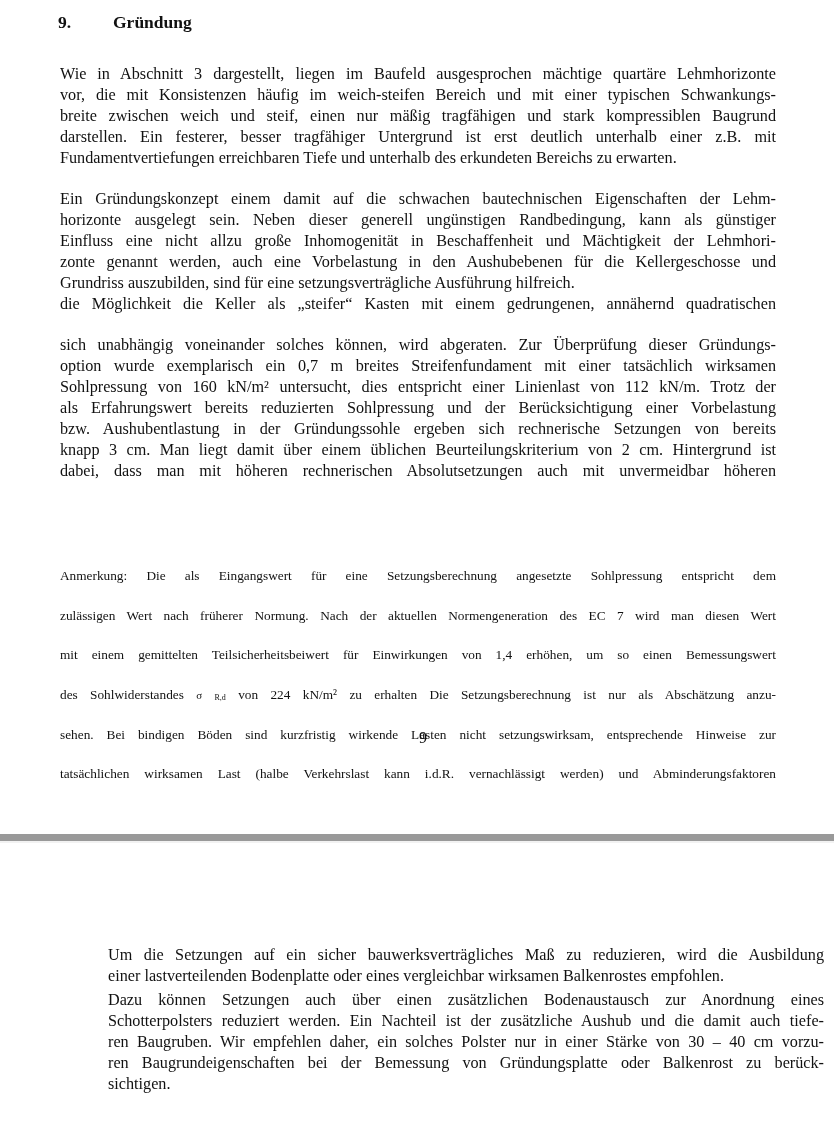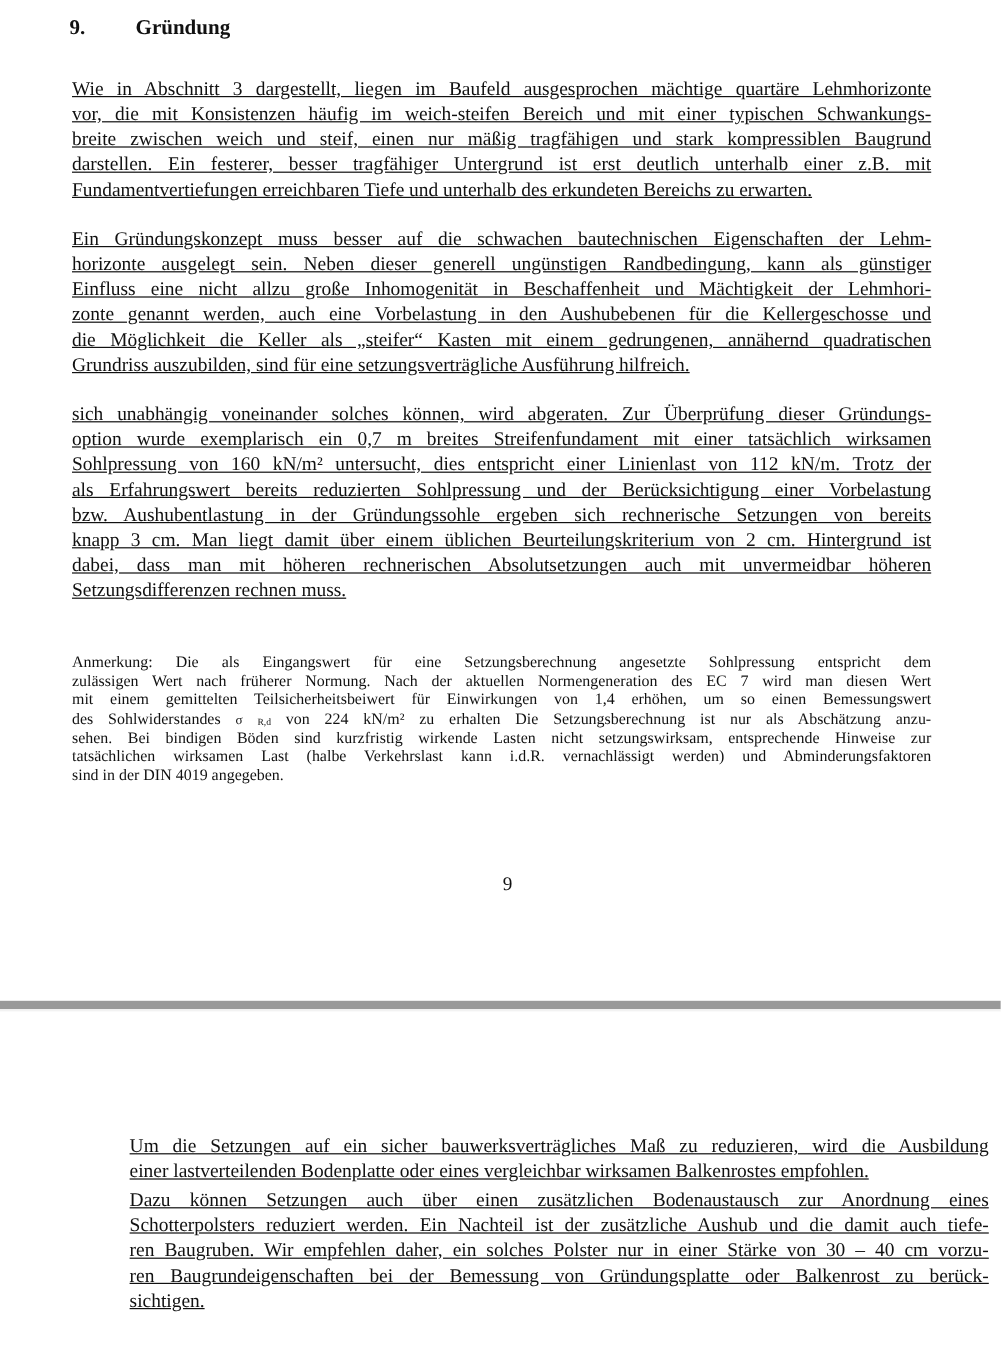--- a/index.html
+++ b/index.html
@@ -9,25 +9,25 @@
   .page-top { top: 0; height: 834px; }
   .page-sep { position: absolute; left: 0; top: 834px; width: 834px; height: 7px; background: #999999; }
   .page-sep-light { position: absolute; left: 0; top: 841px; width: 834px; height: 2px; background: #f2f2f2; }
   .page-bottom { top: 843px; height: 282px; }
 
   .heading { position: absolute; top: 11px; left: 58px; font-weight: bold; font-size: 17.5px; line-height: 22px; }
   .heading .num { position: absolute; left: 0; }
   .heading .title { position: absolute; left: 55px; white-space: nowrap; }
 
   .para { position: absolute; left: 60px; width: 716px; font-size: 16.2px; line-height: 21px; }
-  .para .line { display: block; white-space: nowrap; height: 21px; text-decoration: underline; }
+  .para .line { display: block; white-space: nowrap; height: 21px; }
   .para .line.just { text-align: justify; text-align-last: justify; white-space: normal; }
 
   .note { position: absolute; left: 60px; width: 716px; font-size: 13.3px; line-height: 15.7px; }
-  .note .line { display: block; white-space: nowrap; height: 15.7px; }
+  .note .line { display: block; white-space: nowrap; height: 15.7px; margin-top: 24px; }
   .note .line.just { text-align: justify; text-align-last: justify; white-space: normal; }
   .sub { font-size: 8px; vertical-align: -1px; }
   .sigma { font-size: 11px; }
 
   .page-number { position: absolute; top: 729px; left: 0; width: 846px; text-align: center; font-size: 16px; }
 </style>
 </head>
 <body>
 
 <div class="page page-top">
@@ -39,47 +39,45 @@
 
   <div class="para" style="top:64px;">
     <span class="line just">Wie in Abschnitt 3 dargestellt, liegen im Baufeld ausgesprochen mächtige quartäre Lehmhorizonte</span>
     <span class="line just">vor, die mit Konsistenzen häufig im weich-steifen Bereich und mit einer typischen Schwankungs-</span>
     <span class="line just">breite zwischen weich und steif, einen nur mäßig tragfähigen und stark kompressiblen Baugrund</span>
     <span class="line just">darstellen. Ein festerer, besser tragfähiger Untergrund ist erst deutlich unterhalb einer z.B. mit</span>
     <span class="line">Fundamentvertiefungen erreichbaren Tiefe und unterhalb des erkundeten Bereichs zu erwarten.</span>
   </div>
 
   <div class="para" style="top:189px;">
-    <span class="line just">Ein Gründungskonzept muss besser auf die schwachen bautechnischen Eigenschaften der Lehm-</span>
+    <span class="line just">Ein Gründungskonzept einem damit auf die schwachen bautechnischen Eigenschaften der Lehm-</span>
     <span class="line just">horizonte ausgelegt sein. Neben dieser generell ungünstigen Randbedingung, kann als günstiger</span>
     <span class="line just">Einfluss eine nicht allzu große Inhomogenität in Beschaffenheit und Mächtigkeit der Lehmhori-</span>
     <span class="line just">zonte genannt werden, auch eine Vorbelastung in den Aushubebenen für die Kellergeschosse und</span>
+    <span class="line">Grundriss auszubilden, sind für eine setzungsverträgliche Ausführung hilfreich.</span>
     <span class="line just">die Möglichkeit die Keller als „steifer“ Kasten mit einem gedrungenen, annähernd quadratischen</span>
-    <span class="line">Grundriss auszubilden, sind für eine setzungsverträgliche Ausführung hilfreich.</span>
   </div>
 
   <div class="para" style="top:335px;">
     <span class="line just">sich unabhängig voneinander solches können, wird abgeraten. Zur Überprüfung dieser Gründungs-</span>
     <span class="line just">option wurde exemplarisch ein 0,7 m breites Streifenfundament mit einer tatsächlich wirksamen</span>
     <span class="line just">Sohlpressung von 160 kN/m² untersucht, dies entspricht einer Linienlast von 112 kN/m. Trotz der</span>
     <span class="line just">als Erfahrungswert bereits reduzierten Sohlpressung und der Berücksichtigung einer Vorbelastung</span>
     <span class="line just">bzw. Aushubentlastung in der Gründungssohle ergeben sich rechnerische Setzungen von bereits</span>
     <span class="line just">knapp 3 cm. Man liegt damit über einem üblichen Beurteilungskriterium von 2 cm. Hintergrund ist</span>
     <span class="line just">dabei, dass man mit höheren rechnerischen Absolutsetzungen auch mit unvermeidbar höheren</span>
-    <span class="line">Setzungsdifferenzen rechnen muss.</span>
   </div>
 
   <div class="note" style="top:544px;">
     <span class="line just">Anmerkung: Die als Eingangswert für eine Setzungsberechnung angesetzte Sohlpressung entspricht dem</span>
     <span class="line just">zulässigen Wert nach früherer Normung. Nach der aktuellen Normengeneration des EC 7 wird man diesen Wert</span>
     <span class="line just">mit einem gemittelten Teilsicherheitsbeiwert für Einwirkungen von 1,4  erhöhen, um so einen Bemessungswert</span>
     <span class="line just"><span>des Sohlwiderstandes </span><span class="sigma">σ</span> <span class="sub">R,d</span><span> von 224 kN/m² zu erhalten Die Setzungsberechnung ist nur als Abschätzung anzu-</span></span>
     <span class="line just">sehen. Bei bindigen Böden sind kurzfristig wirkende Lasten nicht setzungswirksam, entsprechende Hinweise zur</span>
     <span class="line just">tatsächlichen wirksamen Last (halbe Verkehrslast kann i.d.R. vernachlässigt werden) und Abminderungsfaktoren</span>
-    <span class="line">sind in der DIN 4019 angegeben.</span>
   </div>
 
   <div class="page-number">9</div>
 </div>
 
 <div class="page-sep"></div>
 <div class="page-sep-light"></div>
 
 <div class="page page-bottom">
   <div class="para" style="top:102px;margin-left:48px;">

